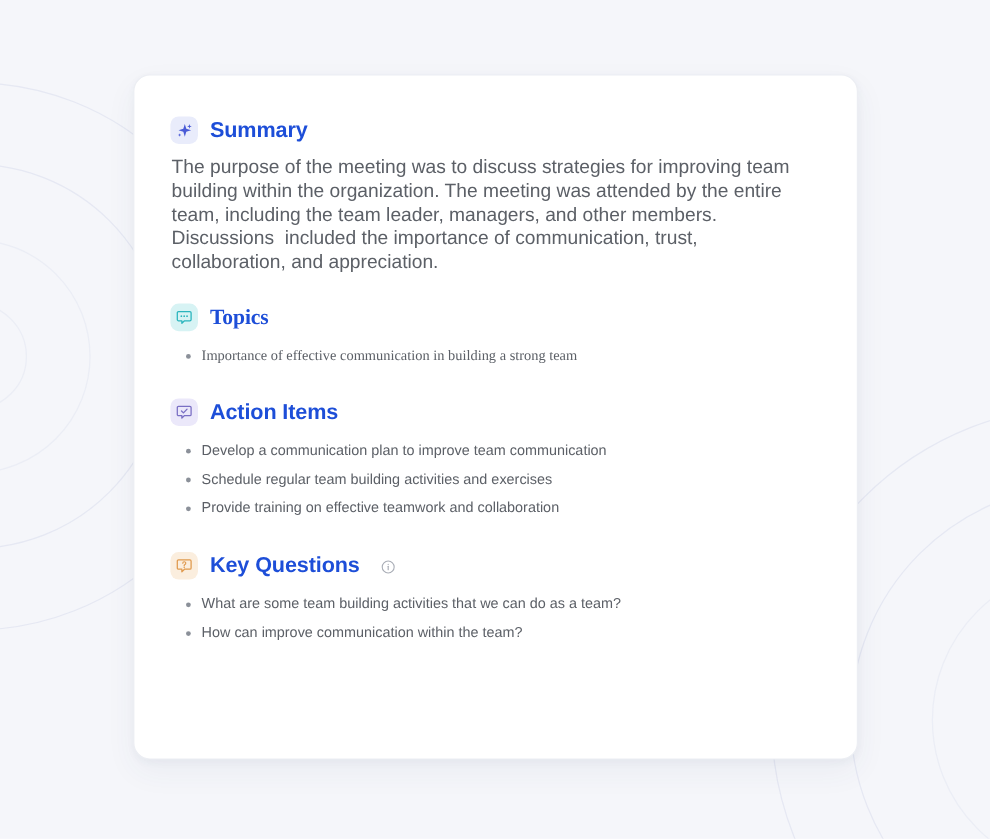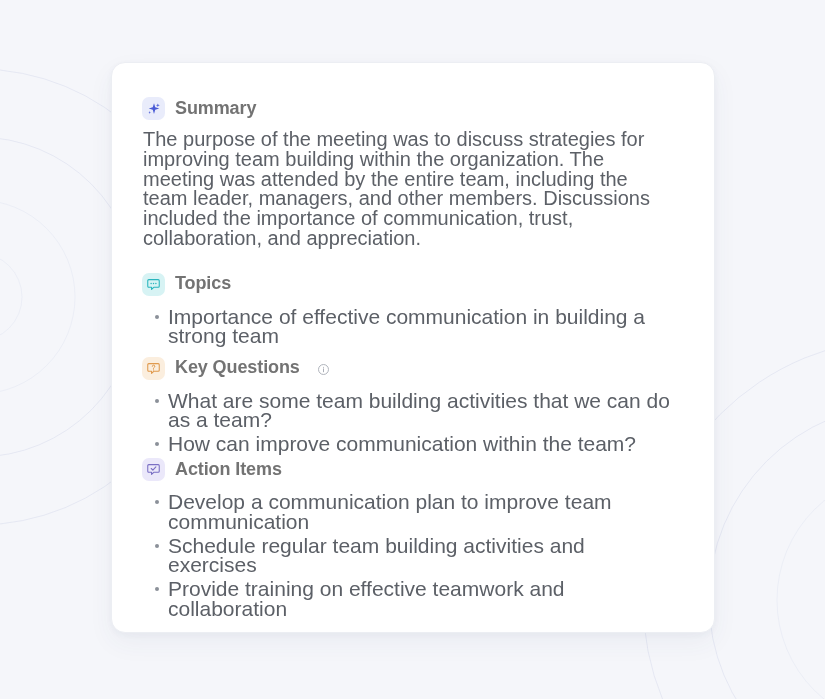--- a/index.html
+++ b/index.html
@@ -73,70 +73,70 @@
   }
   .badge svg { display: block; }
   .badge-summary { background: #e9ecfb; }
   .badge-topics  { background: #d7f3f4; }
   .badge-action  { background: #ebe8fa; }
   .badge-key     { background: #fbeede; }
 
   .section-title {
     font-size: 18px;
     font-weight: bold;
-    color: #737373;
+    color: #1d4ed8;
     letter-spacing: -.1px;
     line-height: 1.2;
   }
   .info-icon {
     margin-left: 7px;
     display: inline-flex;
     align-items: center;
     position: relative;
     top: 1px;
   }
 
   
   .para {
-    font-size: 20px;
+    font-size: 16px;
     line-height: 19.8px;
     color: #5c6067;
     margin: 0 0 0 1px;
     max-width: 525px;
     white-space: pre-wrap;
   }
 
   ul.bullets {
     list-style: none;
     margin: 0;
     padding: 0;
   }
   ul.bullets li {
     position: relative;
-    font-size: 21px;
+    font-size: 12px;
     line-height: 19.5px;
     color: #5c6067;
     padding-left: 26px;
     margin-bottom: 4.5px;
     max-width: 530px;
   }
   ul.bullets li::before {
     content: "";
     position: absolute;
     left: 13px;
     top: 8px;
     width: 4px;
     height: 4px;
     border-radius: 50%;
     background: #8b9099;
   }
 
   
   #section-summary { margin-bottom: 24px; }
-  #section-topics  { margin-bottom: 11px; }
+  #section-topics  { margin-bottom: 26px; font-family: Liberation Serif, serif; }
   #section-action  { margin-bottom: 26px; }
   #section-topics .section-head,
   #section-action .section-head,
   #section-key .section-head { margin-bottom: 11px; }
 </style>
 </head>
 <body>
 
 <svg id="bg-decor" viewBox="0 0 825 699" xmlns="http://www.w3.org/2000/svg">
   <g>
@@ -178,20 +178,37 @@
           <circle cx="15.8" cy="10.3" r="1.15" fill="#2ab5bd"></circle>
         </svg>
       </span>
       <span class="section-title">Topics</span>
     </div>
     <ul class="bullets">
       <li>Importance of effective communication in building a strong team</li>
     </ul>
   </div>
 
+  <div class="section" id="section-action">
+    <div class="section-head">
+      <span class="badge badge-action">
+        <svg width="15" height="15" viewBox="0 0 24 24" aria-hidden="true">
+          <path d="M4.4 4.2h15.2a1.6 1.6 0 0 1 1.6 1.6v9.1a1.6 1.6 0 0 1-1.6 1.6h-7.2l-3.5 3.4v-3.4H4.4a1.6 1.6 0 0 1-1.6-1.6V5.8a1.6 1.6 0 0 1 1.6-1.6Z" fill="none" stroke="#7a6fc4" stroke-width="1.7" stroke-linejoin="round"></path>
+          <path d="M8.4 10.4 11 12.9 15.8 7.9" fill="none" stroke="#7a6fc4" stroke-width="1.8" stroke-linecap="round" stroke-linejoin="round"></path>
+        </svg>
+      </span>
+      <span class="section-title">Action Items</span>
+    </div>
+    <ul class="bullets">
+      <li>Develop a communication plan to improve team communication</li>
+      <li>Schedule regular team building activities and exercises</li>
+      <li>Provide training on effective teamwork and collaboration</li>
+    </ul>
+  </div>
+
   <div class="section" id="section-key">
     <div class="section-head">
       <span class="badge badge-key">
         <svg width="15" height="15" viewBox="0 0 24 24" aria-hidden="true">
           <path d="M4.4 4.2h15.2a1.6 1.6 0 0 1 1.6 1.6v9.1a1.6 1.6 0 0 1-1.6 1.6h-7.2l-3.5 3.4v-3.4H4.4a1.6 1.6 0 0 1-1.6-1.6V5.8a1.6 1.6 0 0 1 1.6-1.6Z" fill="none" stroke="#e09a4e" stroke-width="1.7" stroke-linejoin="round"></path>
           <path d="M10.1 8.5a2 2 0 1 1 2.6 2c-.5.3-.7.7-.7 1.2v.4" fill="none" stroke="#e09a4e" stroke-width="1.6" stroke-linecap="round"></path>
           <circle cx="12" cy="14.3" r=".95" fill="#e09a4e"></circle>
         </svg>
       </span>
       <span class="section-title">Key Questions</span>
@@ -202,30 +219,13 @@
           <circle cx="12" cy="7.9" r="1.05" fill="#a9adb6"></circle>
         </svg>
       </span>
     </div>
     <ul class="bullets">
       <li>What are some team building activities that we can do as a team?</li>
       <li>How can improve communication within the team?</li>
     </ul>
   </div>
 
-  <div class="section" id="section-action">
-    <div class="section-head">
-      <span class="badge badge-action">
-        <svg width="15" height="15" viewBox="0 0 24 24" aria-hidden="true">
-          <path d="M4.4 4.2h15.2a1.6 1.6 0 0 1 1.6 1.6v9.1a1.6 1.6 0 0 1-1.6 1.6h-7.2l-3.5 3.4v-3.4H4.4a1.6 1.6 0 0 1-1.6-1.6V5.8a1.6 1.6 0 0 1 1.6-1.6Z" fill="none" stroke="#7a6fc4" stroke-width="1.7" stroke-linejoin="round"></path>
-          <path d="M8.4 10.4 11 12.9 15.8 7.9" fill="none" stroke="#7a6fc4" stroke-width="1.8" stroke-linecap="round" stroke-linejoin="round"></path>
-        </svg>
-      </span>
-      <span class="section-title">Action Items</span>
-    </div>
-    <ul class="bullets">
-      <li>Develop a communication plan to improve team communication</li>
-      <li>Schedule regular team building activities and exercises</li>
-      <li>Provide training on effective teamwork and collaboration</li>
-    </ul>
-  </div>
-
 </div>
 
 </body></html>

